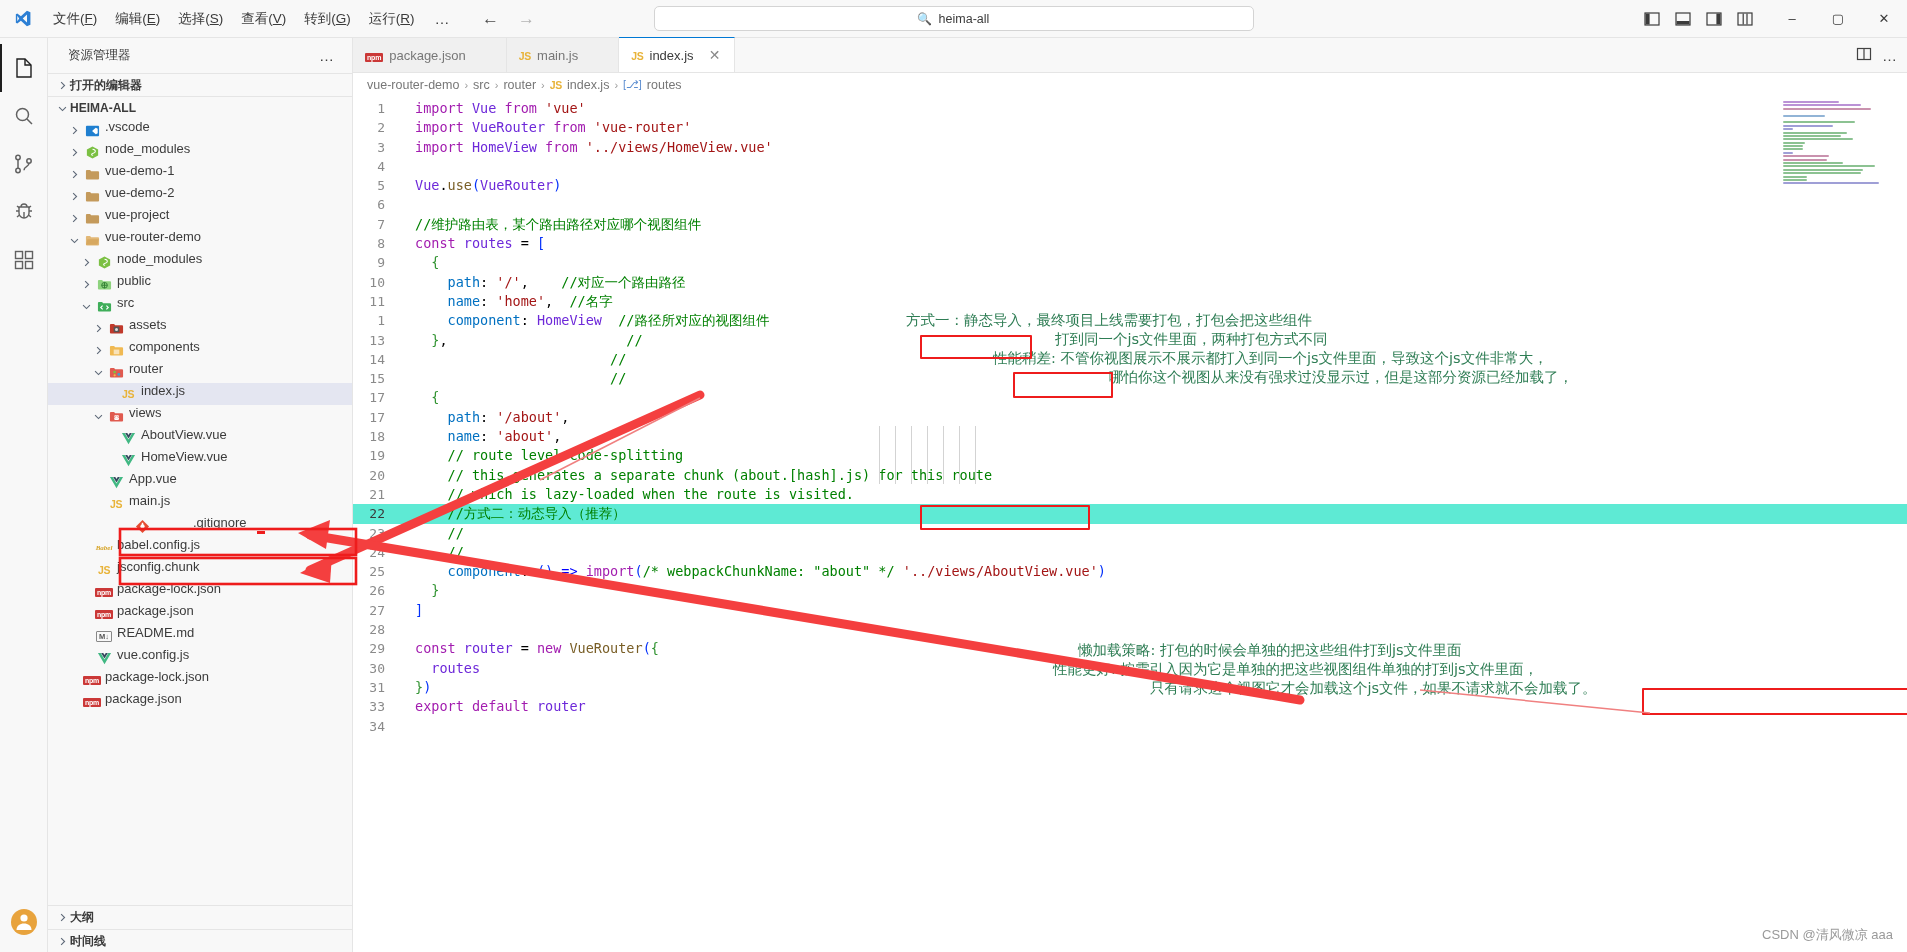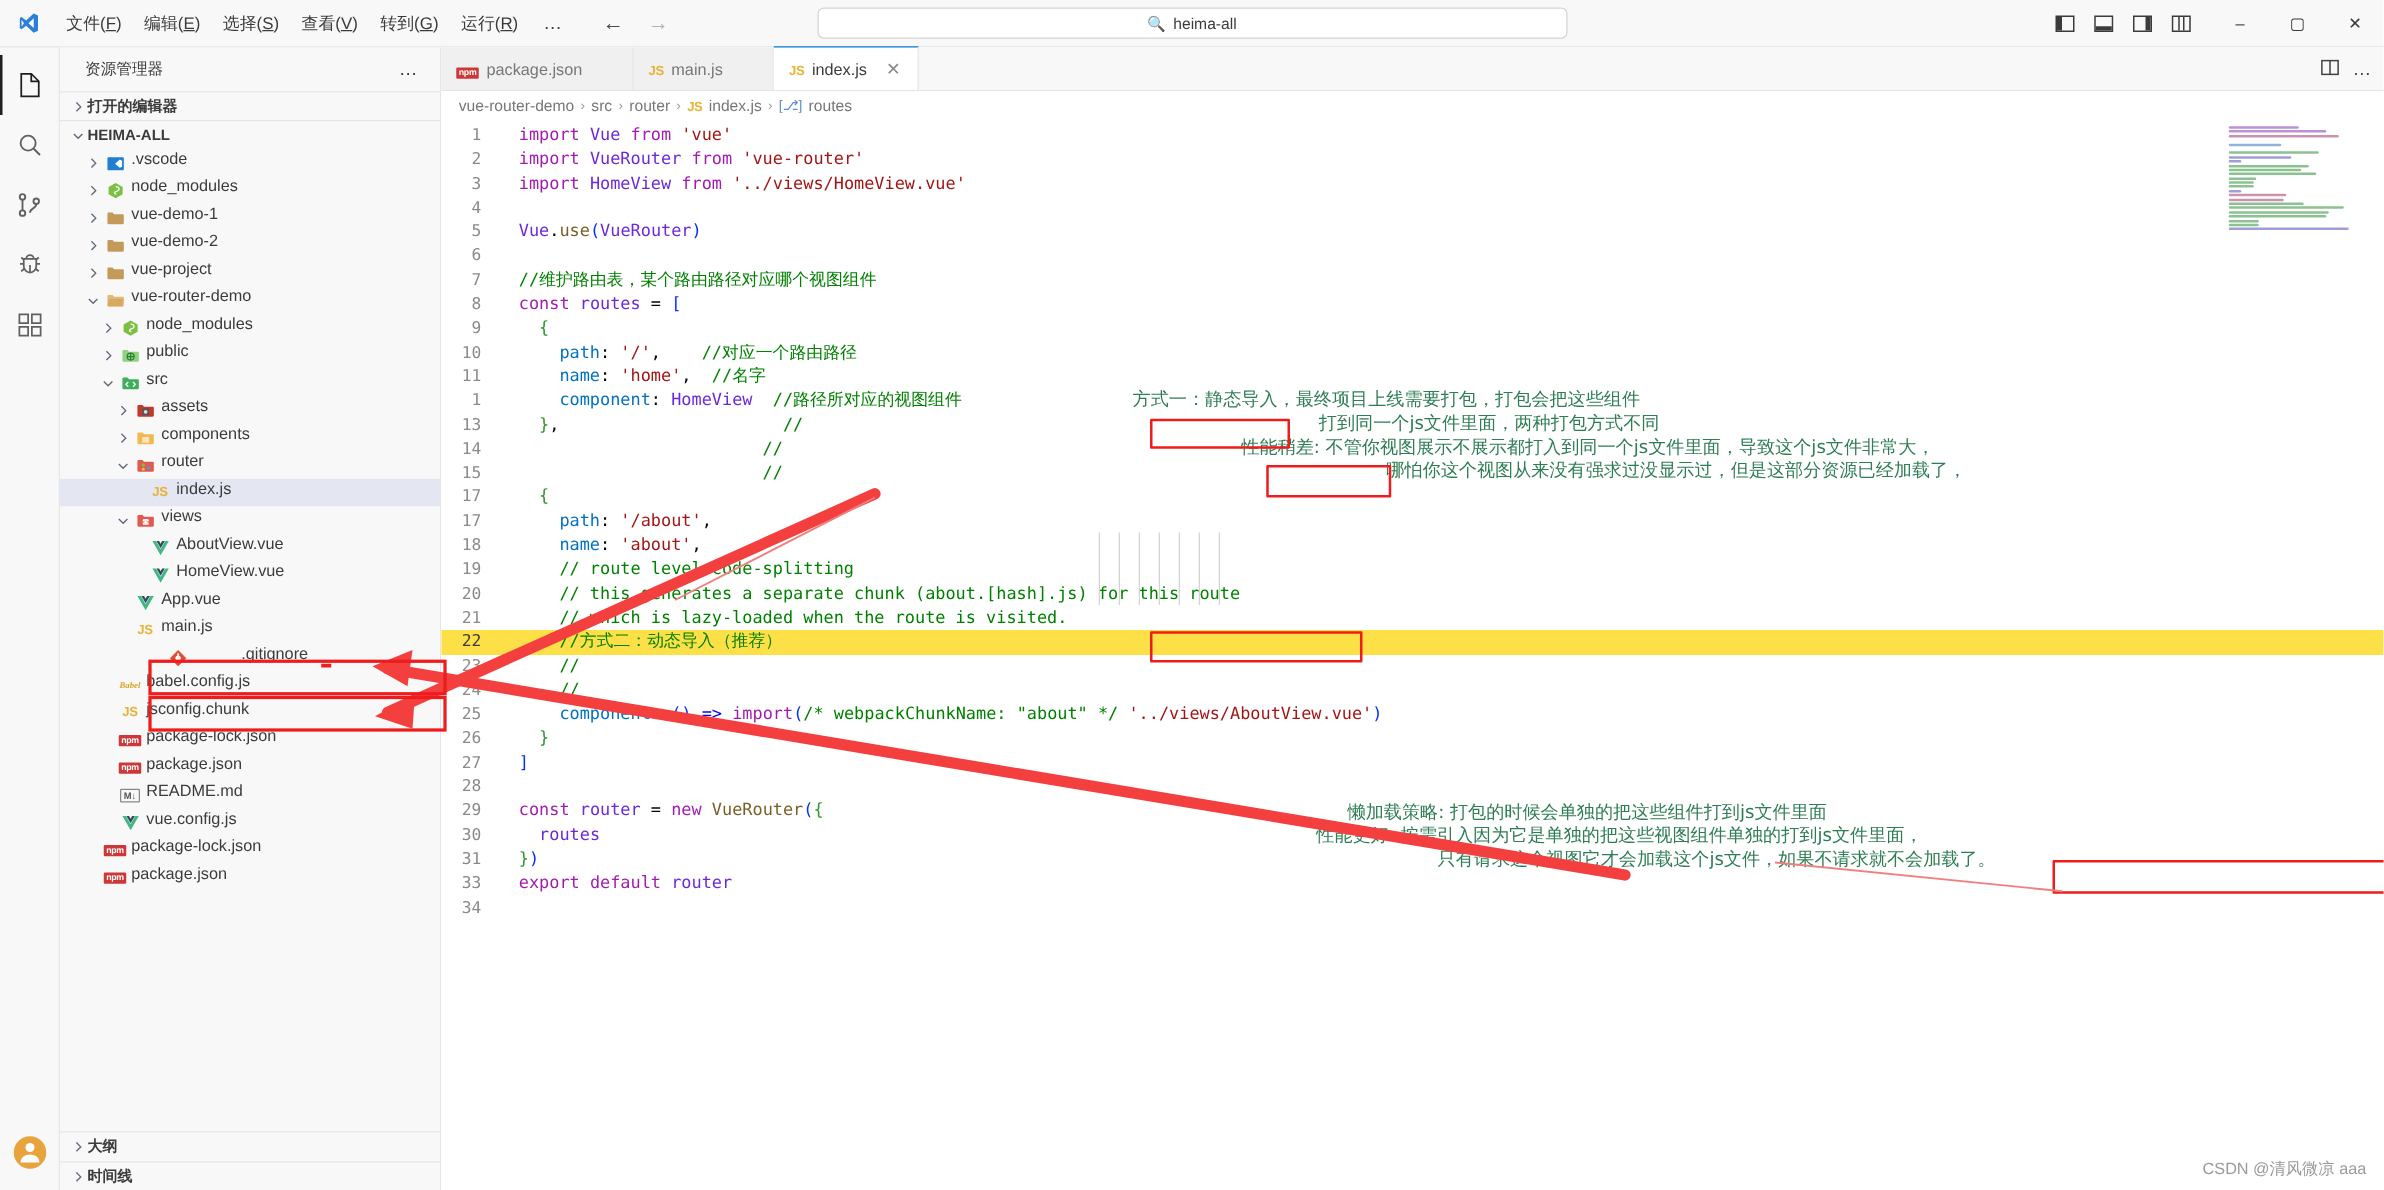--- a/index.html
+++ b/index.html
@@ -182,21 +182,21 @@
 
   .codearea {
     flex: 1; position: relative; overflow: hidden;
     font-family: "DejaVu Sans Mono", "Liberation Mono", monospace;
     font-size: 13.5px;
     line-height: 19.3px;
     background: #ffffff;
   }
   .codelines { position: relative; padding-top: 3px; }
   .cline { height: 19.3px; display: flex; align-items: center; white-space: pre; position: relative; }
-  .cline.hl { background: #fde047; }
+  .cline.hl { background: #5eead4; }
   .gutter {
     width: 52px; min-width:52px; text-align: right; padding-right: 20px;
     color: #8a8a8a; font-size: 13px; user-select:none;
   }
   .cline.hl .gutter { color: #3b3b3b; }
   .ctext { position: relative; padding-left: 10px; }
 
   
   .k   { color: #a21caf; }  
   .id  { color: #6d28d9; }  

